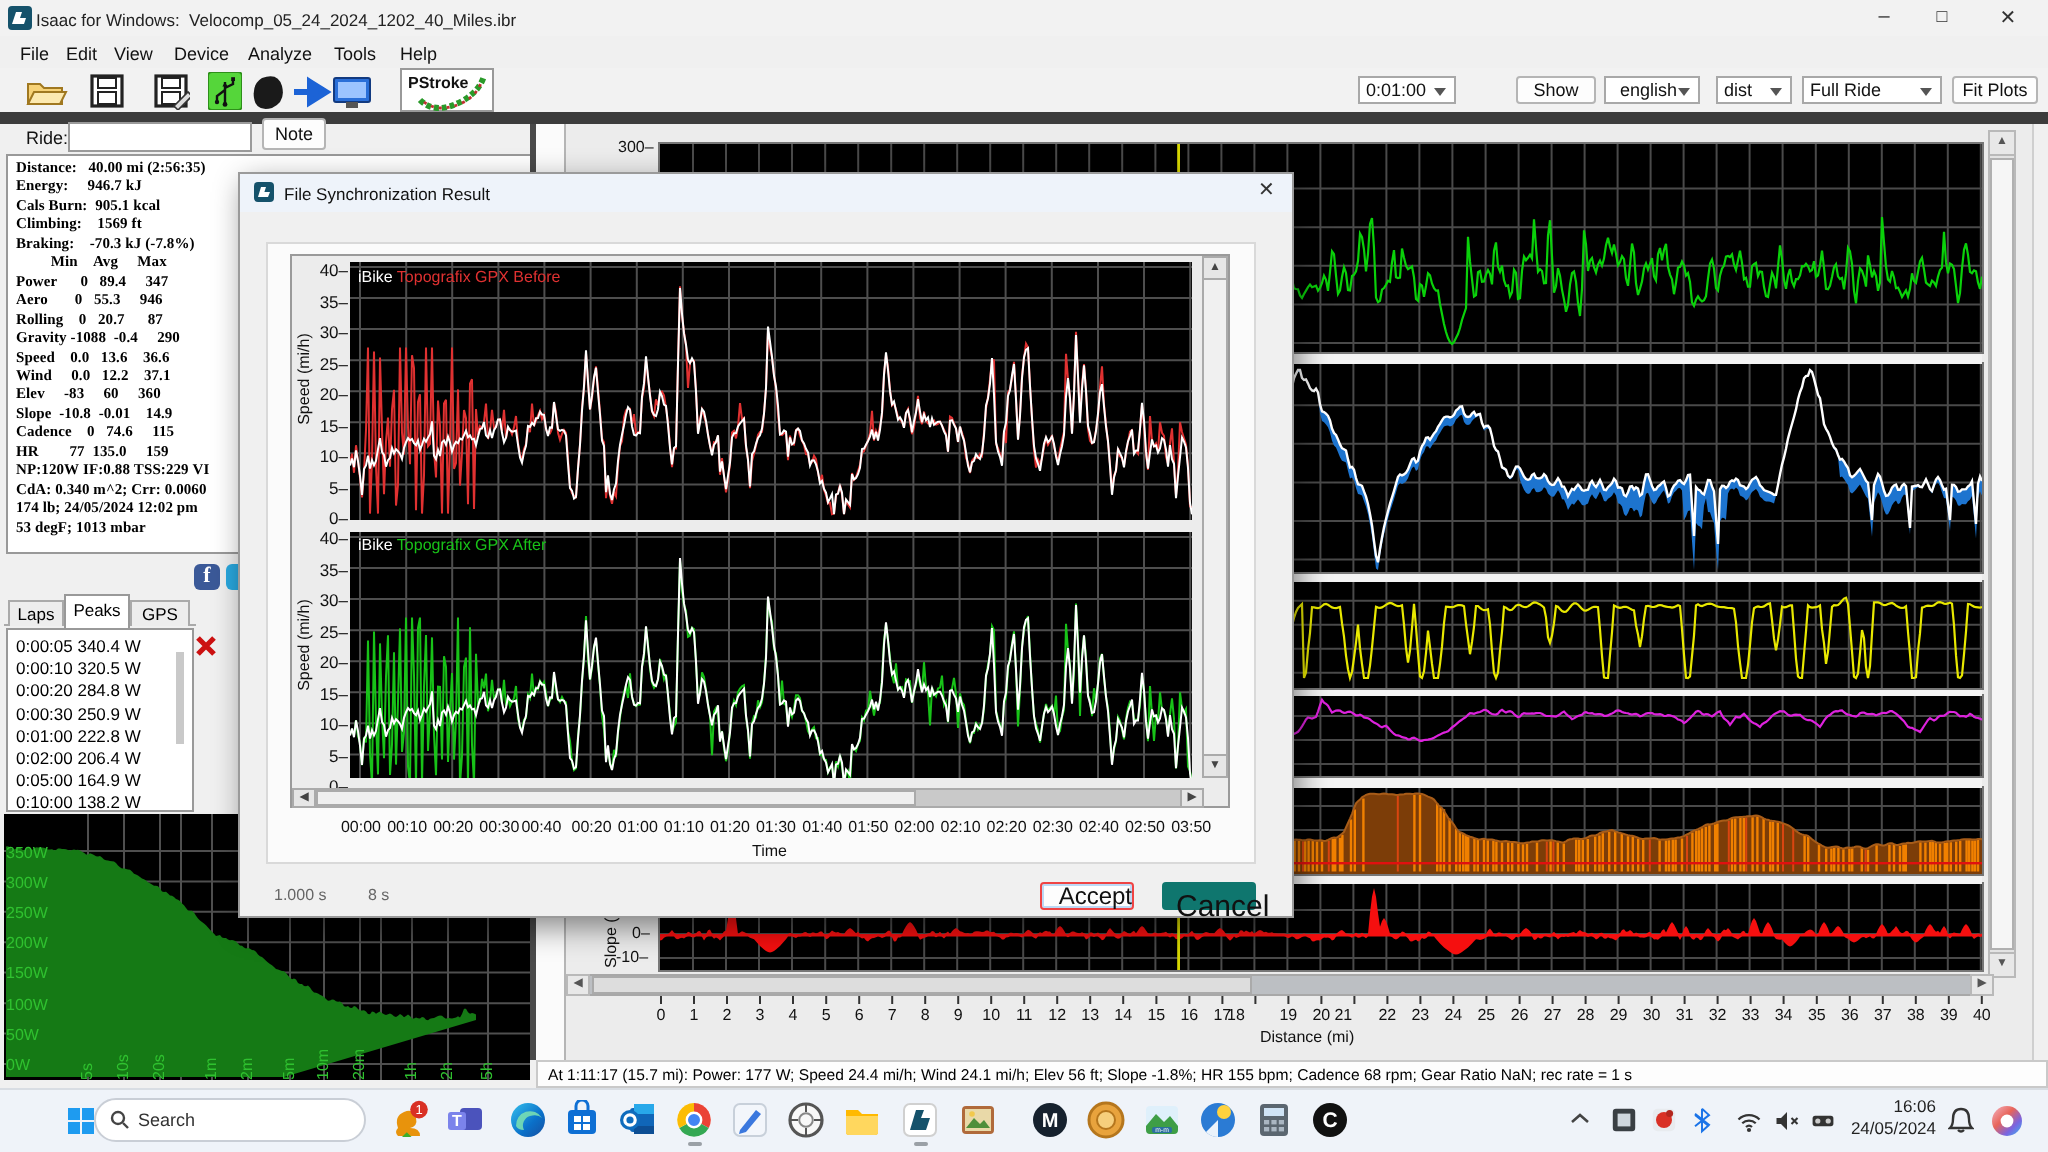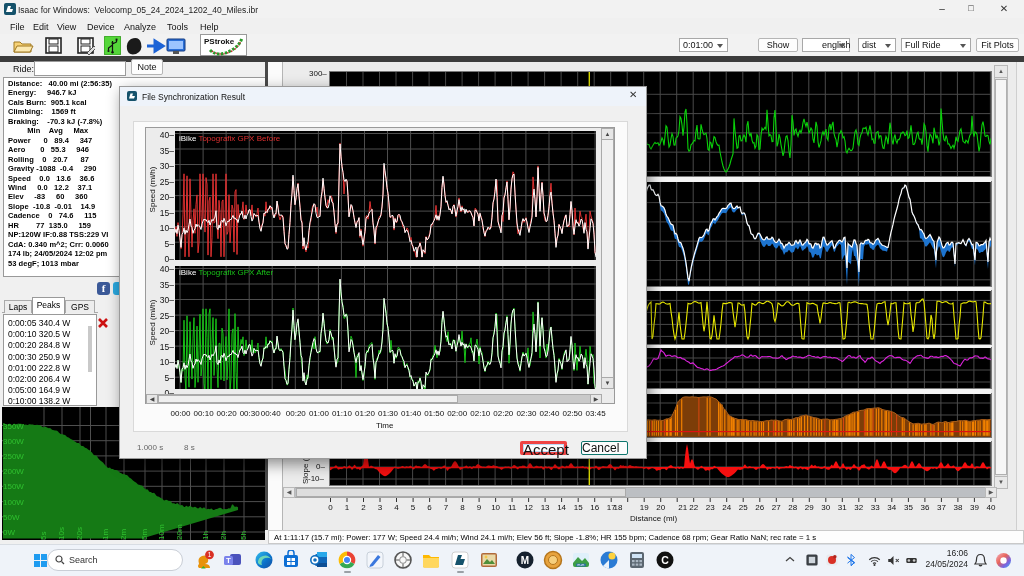--- a/index.html
+++ b/index.html
@@ -1,20 +1,20 @@
 <!DOCTYPE html>
 <html><head><meta charset="utf-8"><style>
 *{margin:0;padding:0;box-sizing:border-box}
 html,body{width:1024px;height:576px;overflow:hidden}
 body{font-family:"Liberation Sans",sans-serif;background:#f0f0f0;position:relative}
 .abs{position:absolute}
 .btn{background:#fdfdfd;border:1px solid #b5b5b5;border-radius:2px;font-size:9px;color:#111;text-align:center}
 .combo{background:#fff;border:1px solid #a8a8a8;font-size:9px;color:#111;position:absolute}
 .combo .arr{position:absolute;right:4px;top:5px;width:0;height:0;border-left:3.5px solid transparent;border-right:3.5px solid transparent;border-top:4px solid #555}
-.mono{font-family:Liberation Sans, sans-serif}
+.mono{font-family:Liberation Serif, serif}
 .glab{color:#2fc12f;font-size:8px}
 </style></head><body>
 <div class="abs" style="left:0;top:0;width:1024px;height:18px;background:#f2f2f2"></div>
 <svg class="abs" style="left:4px;top:3px" width="12" height="12">
     <rect x="0" y="0" width="12" height="12" rx="2" fill="#15526b"></rect>
     <path d="M2 9 L4 3 L7 3 L6 6 L9 6 L8 9 Z" fill="#fff"></path>
   </svg>
 <div class="abs" style="left:18px;top:5px;font-size:8.5px;color:#222">Isaac for Windows:&nbsp; Velocomp_05_24_2024_1202_40_Miles.ibr</div>
 <div class="abs" style="left:936px;top:3px;width:12px;text-align:center;font-size:10px;color:#333">–</div>
 <div class="abs" style="left:965px;top:3px;width:12px;text-align:center;font-size:9px;color:#333">□</div>
@@ -59,21 +59,21 @@
 <rect x="48" y="15" width="6" height="3" fill="#555"></rect>
   </svg>
 <div class="abs" style="left:200px;top:34px;width:47px;height:22px;background:#fff;border:1px solid #999"></div>
 <svg class="abs" style="left:200px;top:34px" width="47" height="22">
 <path d="M10 16 q8 8 22 0 q8 -5 10 -12" fill="none" stroke="#2a9a2a" stroke-width="3" stroke-dasharray="2.5 1.5"></path>
 <path d="M12 17 q8 6 20 0 q7 -4 9 -11" fill="none" stroke="#c03030" stroke-width="1.4" stroke-dasharray="1.5 2.5"></path>
 </svg>
 <div class="abs" style="left:204px;top:37px;font-size:8px;font-weight:bold;color:#111">PStroke</div>
 <div class="combo" style="left:679px;top:38px;width:49px;height:14px;line-height:12px;padding-left:3px">0:01:00<span class="arr"></span></div>
 <div class="btn abs" style="left:758px;top:38px;width:40px;height:14px;line-height:12px">Show</div>
-<div class="combo" style="left:802px;top:38px;width:48px;height:14px;line-height:12px;padding-left:19px">english<span class="arr"></span></div>
+<div class="combo" style="left:802px;top:38px;width:48px;height:14px;line-height:12px;padding-left:7px">english<span class="arr"></span></div>
 <div class="combo" style="left:858px;top:38px;width:38px;height:14px;line-height:12px;padding-left:3px">dist<span class="arr"></span></div>
 <div class="combo" style="left:901px;top:38px;width:70px;height:14px;line-height:12px;padding-left:3px">Full Ride<span class="arr"></span></div>
 <div class="btn abs" style="left:976px;top:38px;width:43px;height:14px;line-height:12px">Fit Plots</div>
 <div class="abs" style="left:0;top:56px;width:1024px;height:6px;background:#3c3c3c"></div>
 <div class="abs" style="left:13px;top:64px;font-size:9px;color:#111">Ride:</div>
 <div class="abs" style="left:34px;top:61px;width:92px;height:15px;background:#fff;border:1px solid #9a9a9a"></div>
 <div class="btn abs" style="left:131px;top:59px;width:32px;height:16px;line-height:14px">Note</div>
 <div class="abs" style="left:3px;top:77px;width:278px;height:200px;background:#fff;border:1px solid #999"></div>
 <div class="abs mono" style="left:8px;top:79px;font-size:7.5px;font-weight:bold;line-height:9.45px;color:#000;white-space:nowrap;letter-spacing:0.05px">Distance:&nbsp;&nbsp;&nbsp;40.00&nbsp;mi&nbsp;(2:56:35)<br>Energy:&nbsp;&nbsp;&nbsp;&nbsp;&nbsp;946.7&nbsp;kJ<br>Cals&nbsp;Burn:&nbsp;&nbsp;905.1&nbsp;kcal<br>Climbing:&nbsp;&nbsp;&nbsp;&nbsp;1569&nbsp;ft<br>Braking:&nbsp;&nbsp;&nbsp;&nbsp;-70.3&nbsp;kJ&nbsp;(-7.8%)<br>&nbsp;&nbsp;&nbsp;&nbsp;&nbsp;&nbsp;&nbsp;&nbsp;&nbsp;Min&nbsp;&nbsp;&nbsp;&nbsp;Avg&nbsp;&nbsp;&nbsp;&nbsp;&nbsp;Max<br>Power&nbsp;&nbsp;&nbsp;&nbsp;&nbsp;&nbsp;0&nbsp;&nbsp;&nbsp;89.4&nbsp;&nbsp;&nbsp;&nbsp;&nbsp;347<br>Aero&nbsp;&nbsp;&nbsp;&nbsp;&nbsp;&nbsp;&nbsp;0&nbsp;&nbsp;&nbsp;55.3&nbsp;&nbsp;&nbsp;&nbsp;&nbsp;946<br>Rolling&nbsp;&nbsp;&nbsp;&nbsp;0&nbsp;&nbsp;&nbsp;20.7&nbsp;&nbsp;&nbsp;&nbsp;&nbsp;&nbsp;87<br>Gravity&nbsp;-1088&nbsp;&nbsp;-0.4&nbsp;&nbsp;&nbsp;&nbsp;&nbsp;290<br>Speed&nbsp;&nbsp;&nbsp;&nbsp;0.0&nbsp;&nbsp;&nbsp;13.6&nbsp;&nbsp;&nbsp;&nbsp;36.6<br>Wind&nbsp;&nbsp;&nbsp;&nbsp;&nbsp;0.0&nbsp;&nbsp;&nbsp;12.2&nbsp;&nbsp;&nbsp;&nbsp;37.1<br>Elev&nbsp;&nbsp;&nbsp;&nbsp;&nbsp;-83&nbsp;&nbsp;&nbsp;&nbsp;&nbsp;60&nbsp;&nbsp;&nbsp;&nbsp;&nbsp;360<br>Slope&nbsp;&nbsp;-10.8&nbsp;&nbsp;-0.01&nbsp;&nbsp;&nbsp;&nbsp;14.9<br>Cadence&nbsp;&nbsp;&nbsp;&nbsp;0&nbsp;&nbsp;&nbsp;74.6&nbsp;&nbsp;&nbsp;&nbsp;&nbsp;115<br>HR&nbsp;&nbsp;&nbsp;&nbsp;&nbsp;&nbsp;&nbsp;&nbsp;77&nbsp;&nbsp;135.0&nbsp;&nbsp;&nbsp;&nbsp;&nbsp;159<br>NP:120W&nbsp;IF:0.88&nbsp;TSS:229&nbsp;VI<br>CdA:&nbsp;0.340&nbsp;m^2;&nbsp;Crr:&nbsp;0.0060<br>174&nbsp;lb;&nbsp;24/05/2024&nbsp;12:02&nbsp;pm<br>53&nbsp;degF;&nbsp;1013&nbsp;mbar</div>
 <div class="abs" style="left:97px;top:282px;width:13px;height:13px;border-radius:3px;background:#3b5998;color:#fff;font-size:11px;font-weight:bold;text-align:center;line-height:13px;font-family:'Liberation Serif',serif">f</div>
@@ -208,21 +208,21 @@
 <div class="abs" style="left:502.1px;top:503px;width:20px;text-align:center;font-size:8px;color:#111">11</div>
 <div class="abs" style="left:518.6px;top:503px;width:20px;text-align:center;font-size:8px;color:#111">12</div>
 <div class="abs" style="left:535.1px;top:503px;width:20px;text-align:center;font-size:8px;color:#111">13</div>
 <div class="abs" style="left:551.6px;top:503px;width:20px;text-align:center;font-size:8px;color:#111">14</div>
 <div class="abs" style="left:568.2px;top:503px;width:20px;text-align:center;font-size:8px;color:#111">15</div>
 <div class="abs" style="left:584.7px;top:503px;width:20px;text-align:center;font-size:8px;color:#111">16</div>
 <div class="abs" style="left:601.2px;top:503px;width:20px;text-align:center;font-size:8px;color:#111">17</div>
 <div class="abs" style="left:608px;top:503px;width:20px;text-align:center;font-size:8px;color:#111">18</div>
 <div class="abs" style="left:634.2px;top:503px;width:20px;text-align:center;font-size:8px;color:#111">19</div>
 <div class="abs" style="left:650.7px;top:503px;width:20px;text-align:center;font-size:8px;color:#111">20</div>
-<div class="abs" style="left:667.2px;top:503px;width:20px;text-align:right;font-size:8px;color:#111">21</div>
+<div class="abs" style="left:667.2px;top:503px;width:20px;text-align:left;font-size:8px;color:#111">21</div>
 <div class="abs" style="left:683.7px;top:503px;width:20px;text-align:center;font-size:8px;color:#111">22</div>
 <div class="abs" style="left:700.2px;top:503px;width:20px;text-align:center;font-size:8px;color:#111">23</div>
 <div class="abs" style="left:716.7px;top:503px;width:20px;text-align:center;font-size:8px;color:#111">24</div>
 <div class="abs" style="left:733.2px;top:503px;width:20px;text-align:center;font-size:8px;color:#111">25</div>
 <div class="abs" style="left:749.8px;top:503px;width:20px;text-align:center;font-size:8px;color:#111">26</div>
 <div class="abs" style="left:766.3px;top:503px;width:20px;text-align:center;font-size:8px;color:#111">27</div>
 <div class="abs" style="left:782.8px;top:503px;width:20px;text-align:center;font-size:8px;color:#111">28</div>
 <div class="abs" style="left:799.3px;top:503px;width:20px;text-align:center;font-size:8px;color:#111">29</div>
 <div class="abs" style="left:815.8px;top:503px;width:20px;text-align:center;font-size:8px;color:#111">30</div>
 <div class="abs" style="left:832.3px;top:503px;width:20px;text-align:center;font-size:8px;color:#111">31</div>
@@ -305,26 +305,26 @@
 <div class="abs" style="left:353.0px;top:409px;width:24px;text-align:center;font-size:8px;color:#111;z-index:12">01:20</div>
 <div class="abs" style="left:376.0px;top:409px;width:24px;text-align:center;font-size:8px;color:#111;z-index:12">01:30</div>
 <div class="abs" style="left:399.1px;top:409px;width:24px;text-align:center;font-size:8px;color:#111;z-index:12">01:40</div>
 <div class="abs" style="left:422.2px;top:409px;width:24px;text-align:center;font-size:8px;color:#111;z-index:12">01:50</div>
 <div class="abs" style="left:445.2px;top:409px;width:24px;text-align:center;font-size:8px;color:#111;z-index:12">02:00</div>
 <div class="abs" style="left:468.3px;top:409px;width:24px;text-align:center;font-size:8px;color:#111;z-index:12">02:10</div>
 <div class="abs" style="left:491.3px;top:409px;width:24px;text-align:center;font-size:8px;color:#111;z-index:12">02:20</div>
 <div class="abs" style="left:514.4px;top:409px;width:24px;text-align:center;font-size:8px;color:#111;z-index:12">02:30</div>
 <div class="abs" style="left:537.5px;top:409px;width:24px;text-align:center;font-size:8px;color:#111;z-index:12">02:40</div>
 <div class="abs" style="left:560.5px;top:409px;width:24px;text-align:center;font-size:8px;color:#111;z-index:12">02:50</div>
-<div class="abs" style="left:583.6px;top:409px;width:24px;text-align:center;font-size:8px;color:#111;z-index:12">03:45</div>
+<div class="abs" style="left:583.6px;top:409px;width:24px;text-align:center;font-size:8px;color:#111;z-index:12">03:50</div>
 <div class="abs" style="left:376px;top:421px;font-size:8px;color:#111;z-index:12">Time</div>
 <div class="abs" style="left:137px;top:443px;font-size:8px;color:#666;z-index:12">1.000 s</div>
 <div class="abs" style="left:184px;top:443px;font-size:8px;color:#666;z-index:12">8 s</div>
-<div class="abs" style="left:520px;top:441px;width:47px;height:14px;background:#fdfdfd;border:3px solid #ef4444;border-radius:2px;font-size:15px;text-align:center;line-height:12px;color:#111;z-index:12;box-shadow:0 0 0 1px #bcd9f5 inset">Accept</div>
-<div class="abs" style="left:581px;top:441px;width:47px;height:14px;background:#fdfdfd;border:1px solid #0f766e;border-radius:2px;font-size:12px;text-align:left;line-height:12px;color:#111;z-index:12">Cancel</div>
+<div class="abs" style="left:520px;top:441px;width:47px;height:14px;background:#fdfdfd;border:1px solid #ef4444;border-radius:2px;font-size:12px;text-align:right;line-height:12px;color:#111;z-index:12;box-shadow:0 0 0 1px #bcd9f5 inset">Accept</div>
+<div class="abs" style="left:581px;top:441px;width:47px;height:14px;background:#fdfdfd;border:7px solid #0f766e;border-radius:2px;font-size:15px;text-align:left;line-height:12px;color:#111;z-index:12">Cancel</div>
 <div class="abs" style="left:0;top:544px;width:1024px;height:32px;background:#eff3f9;border-top:1px solid #d8dde3;z-index:20"></div>
 <svg class="abs" style="left:34px;top:554px;z-index:21" width="13" height="13">
 <rect x="0" y="0" width="6" height="6" fill="#1e9bf0"></rect>
     <rect x="7" y="0" width="6" height="6" fill="#1e9bf0"></rect>
 <rect x="0" y="7" width="6" height="6" fill="#1e9bf0"></rect>
     <rect x="7" y="7" width="6" height="6" fill="#1e9bf0"></rect>
   </svg>
 <div class="abs" style="left:47px;top:549px;width:136px;height:22px;background:#fff;border:1px solid #c9ced6;border-radius:11px;z-index:21"></div>
 <svg class="abs" style="left:55px;top:555px;z-index:22" width="10" height="10">
     <circle cx="4" cy="4" r="3" fill="none" stroke="#444" stroke-width="1.2"></circle>

